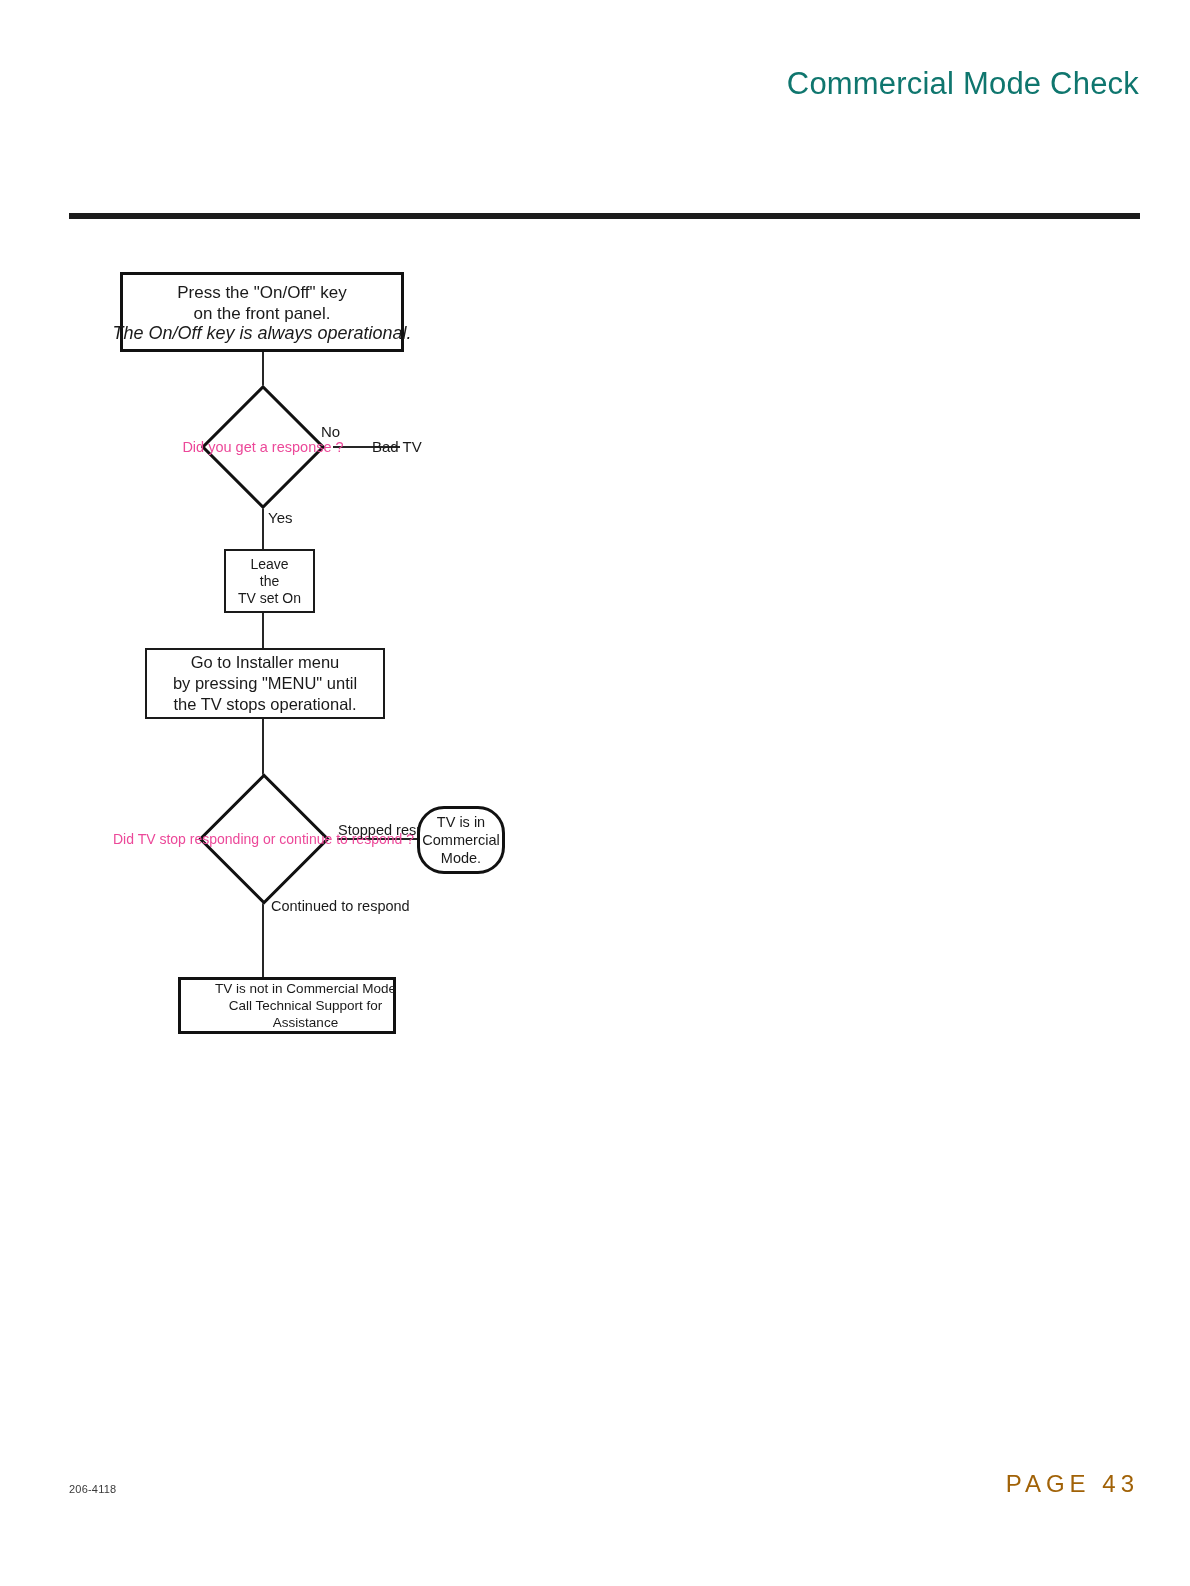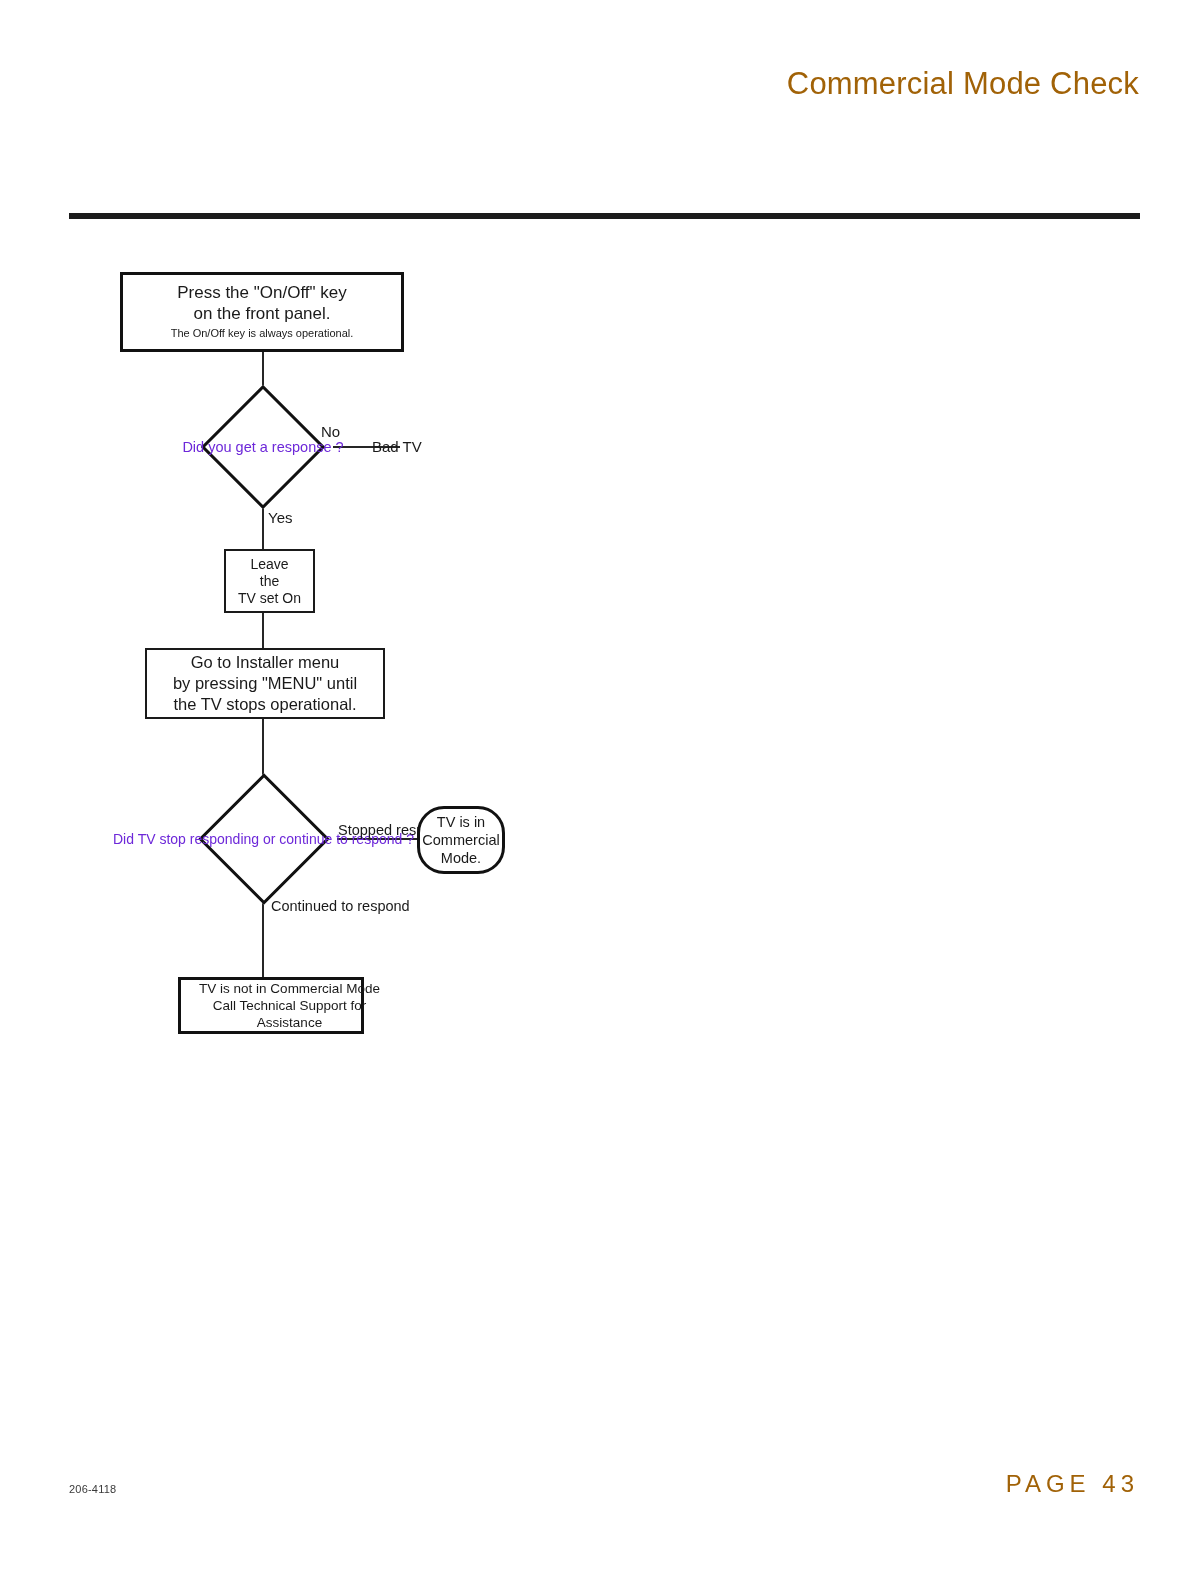--- a/index.html
+++ b/index.html
@@ -24,21 +24,21 @@
   
   #page-title {
     position: absolute;
     left: 0;
     top: 66px;
     width: 1139px;
     text-align: right;
     font-size: 31px;
     font-weight: 400;
     letter-spacing: 0.2px;
-    color: #a16207;
+    color: #0f766e;
     white-space: nowrap;
   }
   #header-rule {
     position: absolute;
     left: 69px;
     top: 213px;
     width: 1071px;
     height: 6px;
     background: #1c1c1c;
   }
@@ -65,60 +65,60 @@
   .node .ln { display: block; white-space: nowrap; }
 
   
   .box-heavy { border: 3px solid #111111; }
   .box-med   { border: 2px solid #1a1a1a; }
 
   #node-press {
     left: 120px; top: 272px; width: 284px; height: 80px;
     font-size: 17px; line-height: 21px;
   }
-  #node-press .sub { font-size: 11px; line-height: 19px; }
+  #node-press .sub { font-size: 18px; line-height: 19px; font-style: italic; }
 
   #node-leave {
     left: 224px; top: 549px; width: 91px; height: 64px;
     font-size: 14px; line-height: 17px;
   }
 
   #node-installer {
     left: 145px; top: 648px; width: 240px; height: 71px;
     font-size: 16.5px; line-height: 21px;
   }
 
   #node-commercial {
     left: 417px; top: 806px; width: 88px; height: 68px;
     font-size: 14.5px; line-height: 18px; border-radius: 27px;
   }
 
   #node-notcommercial {
-    left: 178px; top: 977px; width: 186px; height: 57px;
+    left: 178px; top: 977px; width: 218px; height: 57px;
     font-size: 13.5px; line-height: 17px; padding-left: 37px;
   }
 
   
   .diamond-wrap {
     position: absolute;
     display: flex;
     align-items: center;
     justify-content: center;
   }
   .diamond-shape {
     position: absolute;
     left: 50%; top: 50%;
     border: 3px solid #111111;
     background: #ffffff;
     transform: translate(-50%, -50%) rotate(45deg);
   }
   .diamond-label {
     position: relative;
     text-align: center;
-    color: #6d28d9;
+    color: #ec4899;
     white-space: nowrap;
   }
 
   #node-q1 { left: 188px; top: 388px; width: 150px; height: 118px; }
   #node-q1 .diamond-shape { width: 82px; height: 82px; }
   #node-q1 .diamond-label { font-size: 14.5px; line-height: 16px; }
 
   #node-q2 { left: 186px; top: 776px; width: 155px; height: 126px; }
   #node-q2 .diamond-shape { width: 87px; height: 87px; }
   #node-q2 .diamond-label { font-size: 14px; line-height: 14.5px; }

